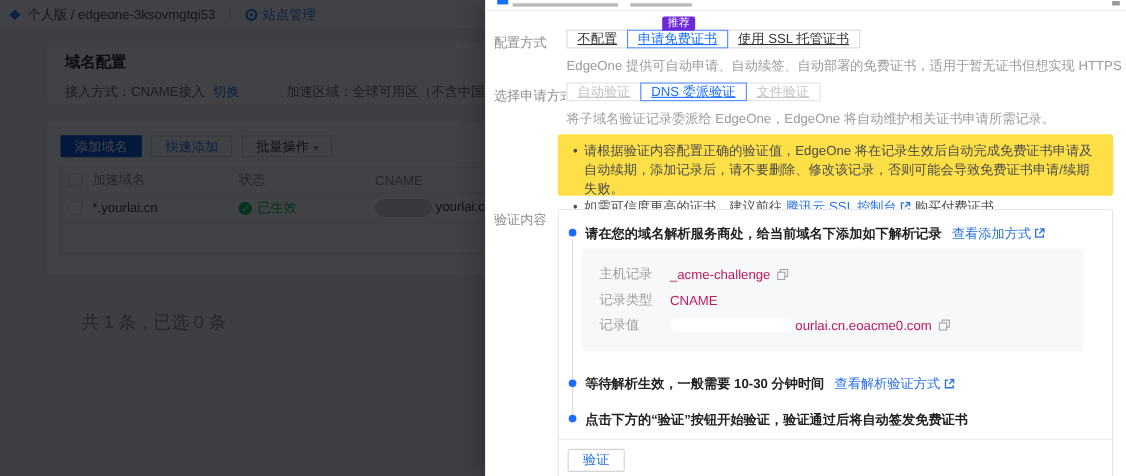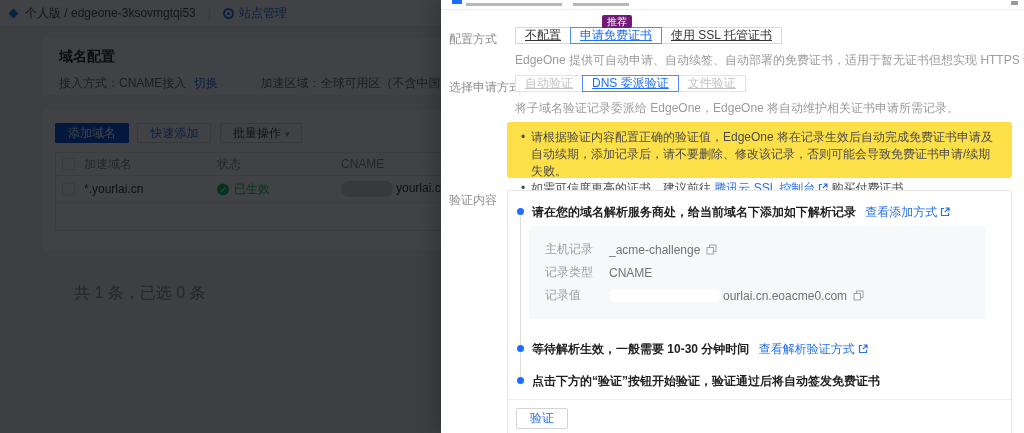--- a/index.html
+++ b/index.html
@@ -55,39 +55,39 @@
   .frag-blue { position:absolute; left:11px; top:0; width:10px; height:4px; background:#1a6eff; }
   .frag-close { position:absolute; right:6px; top:1px; width:7px; height:4px; background:#9a9a9a; }
   .form-label { position:absolute; left:8px; color:#8d8d8d; }
   .tabs { position:absolute; display:flex; }
   .tab { height:17px; line-height:15px; padding:0 9px; border:1px solid #d9d9d9; background:#fff;
          color:#333; margin-left:-1px; white-space:nowrap;text-decoration:underline; }
   .tab:first-child { margin-left:0; }
   .tab.sel { border-color:#4d8bff; color:#1a6eff; position:relative; z-index:1; }
   .tab.dis { color:#c3c3c3; border-color:#e3e3e3; }
   .badge { position:absolute; left:161px; top:15px; height:13px; line-height:13px; padding:0 5px;
-           background:#701a75; color:#fff; font-size:10px; border-radius:2px 2px 2px 0; z-index:2; }
+           background:#6d28d9; color:#fff; font-size:10px; border-radius:2px 2px 2px 0; z-index:2; }
   .form-desc { position:absolute; left:74px; color:#9b9b9b; white-space:nowrap; }
   .lnk-b { color:#2670e8; }
   .ext { display:inline-block; vertical-align:-1px; margin-left:3px; }
   .notice { position:absolute; left:66px; top:122px; width:505px; height:56px; background:#fde047;
             border-radius:3px; padding:7px 14px 0 14px; color:#4b4b4b; line-height:17px; }
   .notice li { list-style:none; padding-left:10px; position:relative; }
   .notice li::before { content:"•"; position:absolute; left:0; color:#4b4b4b; }
   .vbox { position:absolute; left:66px; top:190px; width:505px; height:258px; border:1px solid #e5e5e5;
           border-radius:3px; background:#fff; }
   .tl-line { position:absolute; left:12px; top:26px; width:1px; height:160px; background:#dcdcdc; }
   .dot { position:absolute; left:9px; width:7px; height:7px; border-radius:50%; background:#1a6eff; }
   .step { position:absolute; left:24px; white-space:nowrap; color:#1f1f1f; font-weight:bold; }
   .step .lnk-b { font-weight:normal; margin-left:6px; }
   .recbox { position:absolute; left:21px; top:35px; width:456px; height:93px; background:#f7f8fa;
             border-radius:3px; padding:9px 16px; color:#666; }
   .frow { margin-top:6px; display:flex; align-items:center; }
   .flabel { width:64px; color:#9c9c9c; }
-  .fvalue { color:#737373; }
+  .fvalue { color:#be185d; }
   .mask-blob { display:inline-block; width:112px; height:13px; background:#fff; border-radius:7px;
                margin-right:2px; vertical-align:-2px; }
   .copy-ic { margin-left:6px; display:inline-flex; }
   .vdivider { position:absolute; left:0; top:208px; width:100%; border-top:1px solid #ededed; }
   .verify-btn { position:absolute; left:8px; top:217px; height:21px; padding:0 13px; background:#fff;
                 border:1px solid #d4d4d4; border-radius:2px; color:#2670e8; font-size:12px; line-height:19px; }
 </style>
 </head>
 <body>
 

